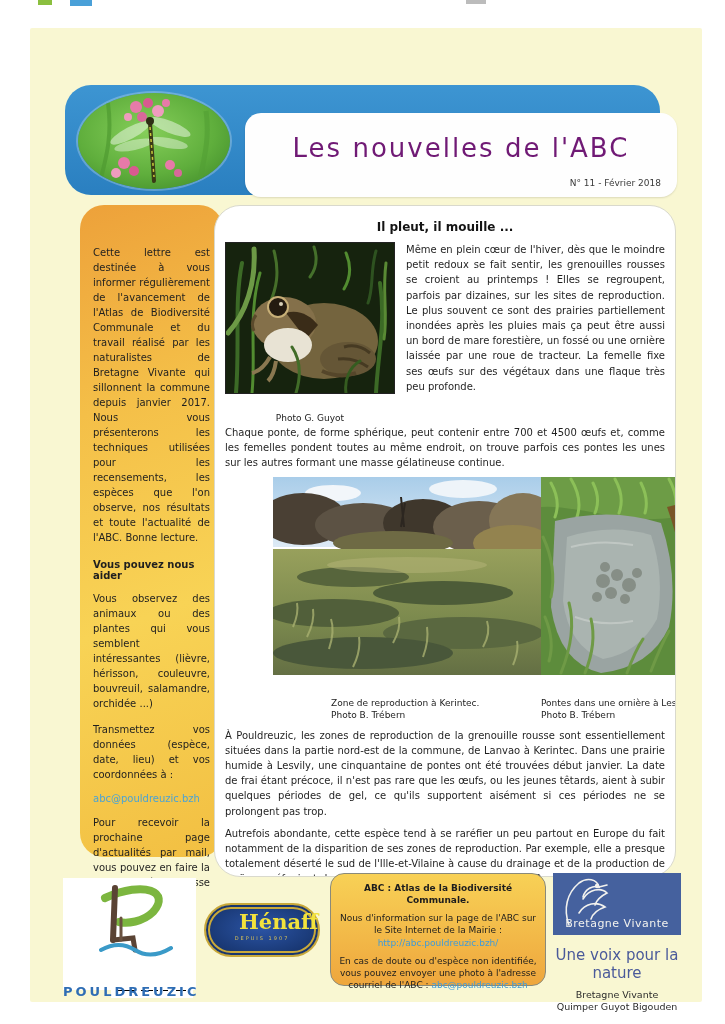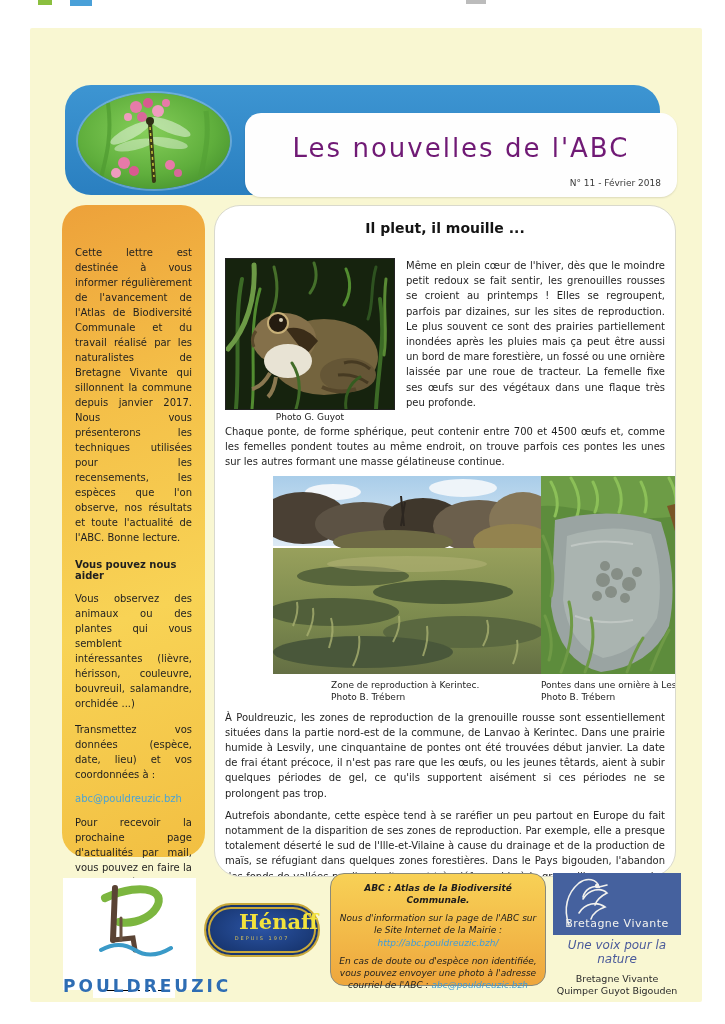--- a/index.html
+++ b/index.html
@@ -16,69 +16,69 @@
               background:linear-gradient(180deg,#3d95d2,#2a7fc0); border-radius:26px; }
   .oval-photo { position:absolute; left:78px; top:93px; width:152px; height:96px;
                 border-radius:50%; overflow:hidden; box-shadow:0 0 0 2px rgba(255,255,255,.25); }
   .title-box { position:absolute; left:245px; top:113px; width:432px; height:84px;
                background:#fefefe; border-radius:16px; box-shadow:0 1px 2px rgba(0,0,0,.12); }
   .newsletter-title { text-align:center; margin-top:20px; font-size:26px; letter-spacing:2px;
                color:#701a75; font-weight:500; }
   .issue-label { position:absolute; right:16px; bottom:9px; font-size:9px; color:#3a3a3a; }
 
   
-  .sidebar { position:absolute; left:62px; top:205px; width:143px; height:652px;
+  .sidebar { position:absolute; left:80px; top:205px; width:143px; height:652px;
              border-radius:24px; box-sizing:border-box; padding:40px 13px 12px 13px;
              background:linear-gradient(160deg,#eda13a 0%,#f4bf48 30%,#f8d355 62%,#f2bf42 100%);
              color:#1f1f1f; }
   .s-para { font-size:10px; line-height:1.5; text-align:justify; margin:0 0 11px; }
   .s-head { font-size:10px; font-weight:bold; margin:14px 0 10px; }
   .s-mail { font-size:10px; color:#4ba3d4; margin:0 0 11px; }
   .qr-wrap { width:82px; height:82px; background:#ffffff; margin:10px auto 0; padding:5px;
              box-sizing:border-box; }
 
   
   .article { position:absolute; left:214px; top:205px; width:462px; height:672px;
              background:#ffffff; border:1px solid #d9d9cd; border-radius:26px;
              box-sizing:border-box; padding:12px 10px 0 10px; overflow:hidden; }
-  .a-title { text-align:center; font-size:14px; font-weight:bold; color:#141414; margin:2px 0 22px; }
+  .a-title { text-align:center; font-size:12px; font-weight:bold; color:#141414; margin:2px 0 8px; }
   .row1 { display:flex; }
   .fig-frog { width:170px; flex:0 0 170px; }
   .fig-frog svg { display:block; border:1px solid #222; }
-  .cap { font-size:9px; color:#222; line-height:1.3; margin-top:2px; }
+  .cap { font-size:9px; color:#222; line-height:1.3; margin-top:19px; }
   .cap-center { text-align:center; }
   .intro-col { flex:1; margin-left:11px; }
   .para { font-size:10px; line-height:1.52; text-align:justify; color:#1f1f1f; margin:0 0 7px; }
   .photo-row { display:flex; margin:2px 0 6px;padding-left:48px; }
   .fig-left { width:268px; flex:0 0 268px; }
   .fig-right { width:166px; flex:0 0 166px; margin-left:10px; }
   .cap-indent { padding-left:58px; }
 
   
   .pould-box { position:absolute; left:63px; top:878px; width:133px; height:112px;
                background:#ffffff; text-align:center; }
-  .pould-word { font-size:17px; font-weight:bold; letter-spacing:3px; color:#2e6db4; margin-top:10px; }
+  .pould-word { font-size:13px; font-weight:bold; letter-spacing:3px; color:#2e6db4; margin-top:18px; }
   .henaff { position:absolute; left:204px; top:903px; width:116px; height:54px;
             border-radius:27px; background:radial-gradient(ellipse at 50% 45%,#2c55a6 0%,#17356f 78%);
             border:2px solid #c9a93a; box-shadow:inset 0 0 0 2px #17356f, inset 0 0 0 4px #c9a93a;
             text-align:center; box-sizing:border-box; }
   .henaff-name { font-family:"DejaVu Serif", serif; font-weight:bold; font-size:21px;
                  color:#f2e23c; margin-top:6px; line-height:1;margin-left:33px; }
   .henaff-since { font-size:5px; letter-spacing:2px; color:#d8c25a; margin-top:3px; }
   .abc-box { position:absolute; left:330px; top:873px; width:216px; height:113px;
              background:linear-gradient(180deg,#f8d156,#eea63d); border:1px solid #8a8a7a;
              border-radius:14px; box-sizing:border-box; padding:8px 7px; text-align:center;
-             color:#1d1d1d;font-style:italic; }
+             color:#1d1d1d; }
   .abc-box p { font-size:9px; line-height:1.35; margin:0 0 6px; }
   .link-blue { color:#3f9bd8; }
   .bv-block { position:absolute; left:553px; top:873px; width:128px; text-align:center; }
   .bv-logo { width:128px; height:62px; background:#45619e; position:relative; margin:0 auto; }
   .bv-logo-text { position:absolute; left:0; right:0; bottom:5px; font-size:11px; color:#f2f2ee;
                   letter-spacing:.5px; }
-  .bv-tagline { font-size:12px; font-style:italic; color:#4a5a9a; margin-top:3px; }
+  .bv-tagline { font-size:15px; color:#4a5a9a; margin-top:11px; }
   .bv-org { font-size:9.5px; color:#2c2c2c; line-height:1.3; margin-top:7px; }
 </style>
 </head>
 <body>
 
 <div class="page">
 
   <div class="artifact" style="left:38px;width:14px;background:#8bbf3f;"></div>
   <div class="artifact" style="left:70px;width:22px;height:6px;background:#4aa0d8;"></div>
   <div class="artifact" style="left:466px;width:20px;height:4px;background:#bcbcbc;"></div>

